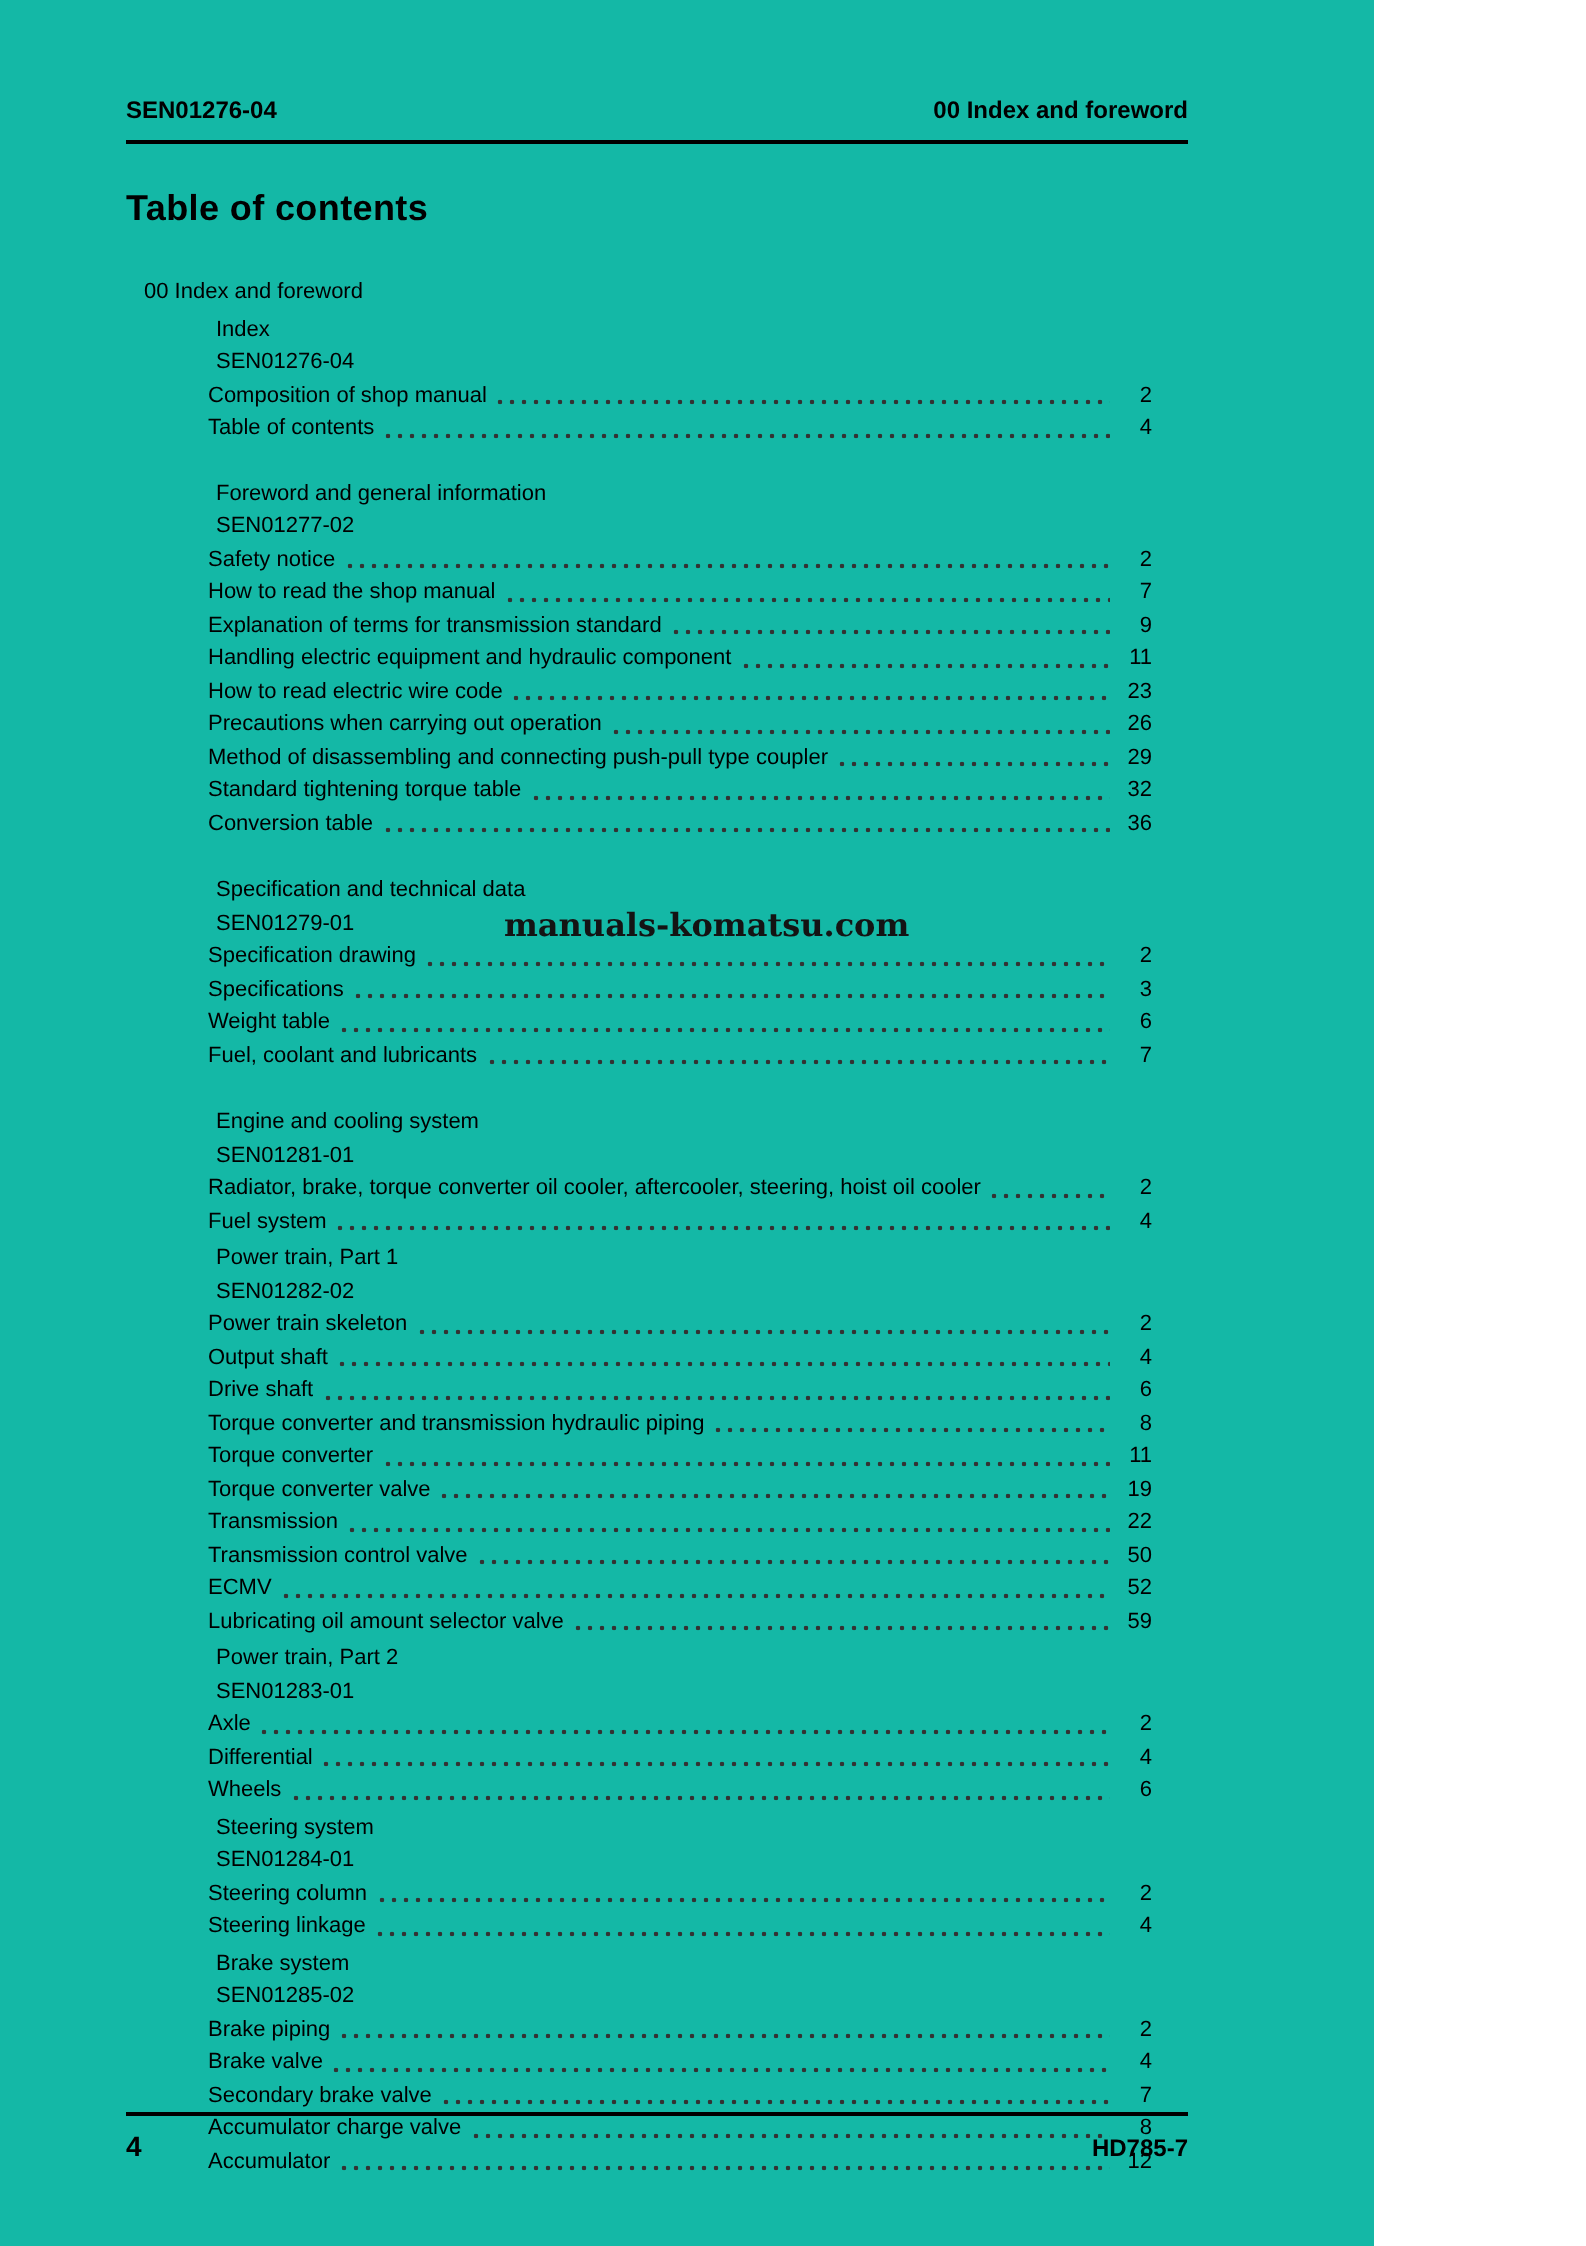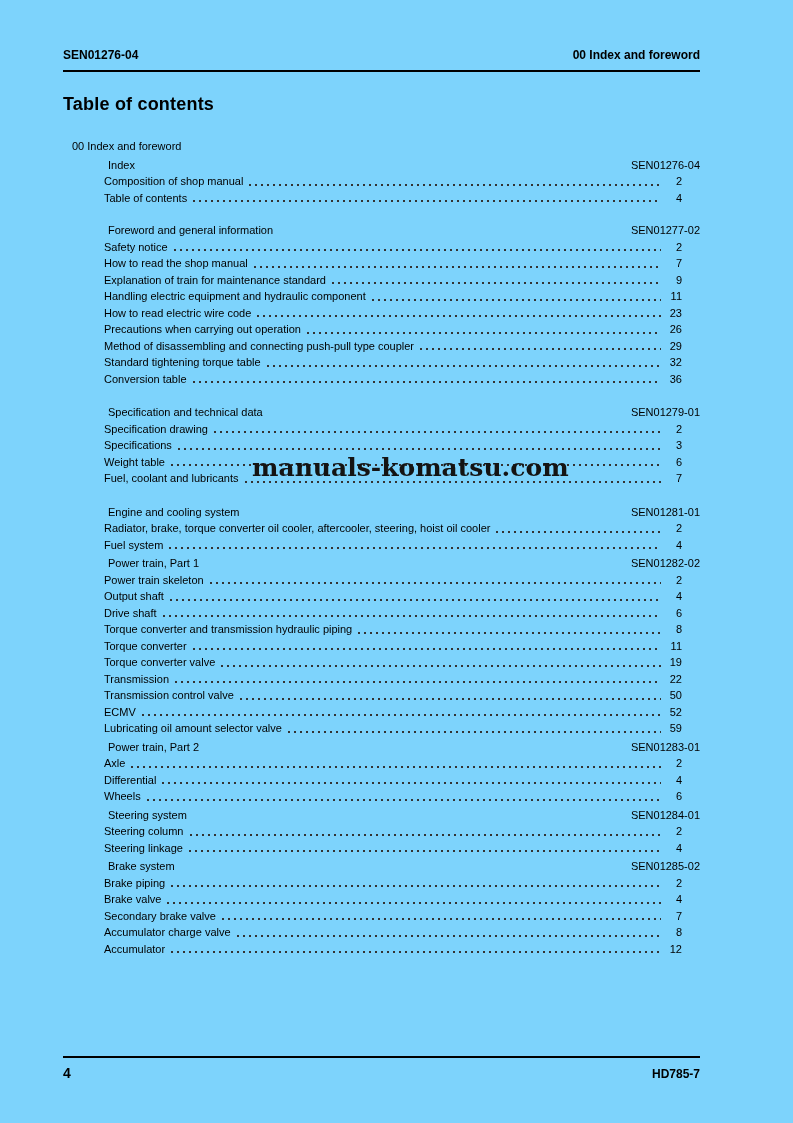--- a/index.html
+++ b/index.html
@@ -1,55 +1,55 @@
 <!DOCTYPE html>
 <html><head>
 <meta charset="utf-8">
 <style>
   * { margin:0; padding:0; box-sizing:border-box; }
   html,body { background:#fff; }
   .page {
-    position:relative; width:793px; height:1123px; background:#7dd3fc;
+    position:relative; width:687px; height:1123px; background:#14b8a6;
     font-family:"Liberation Sans", sans-serif; color:#000; overflow:hidden;
   }
   .header {
     position:absolute; left:63px; right:93px; top:48px;
     display:flex; justify-content:space-between; align-items:flex-end;
     font-size:12px; font-weight:bold; padding-bottom:8px;
     border-bottom:2px solid #000;
   }
   .page-title {
     position:absolute; left:63px; top:94px;
     font-size:18px; font-weight:bold; letter-spacing:0.2px;
   }
   .toc { position:absolute; left:63px; right:93px; top:138px; font-size:11px; }
   .toc-section { margin-top:17px; }
   .toc-section:first-child { margin-top:0; }
   .section-heading { margin-left:9px; line-height:16.5px; }
   .toc-group.gap-before { margin-top:16px; }
   .group-row {
-    display:flex; justify-content:space-between; align-items:flex-end;
-    margin-left:45px; margin-top:2px; line-height:16.5px;
+    display:flex; justify-content:space-between; align-items:flex-start;
+    margin-left:45px; margin-top:2px; line-height:16.5px;flex-direction:column;
   }
   .item-row {
     display:flex; align-items:flex-end;
     margin-left:41px; margin-right:18px; line-height:16.5px;
   }
   .item-label { white-space:nowrap; }
   .leader {
     flex:1 1 auto; min-width:8px; margin:0 3px 0 4px; align-self:stretch;
     background-image:radial-gradient(circle, #333 1px, transparent 1.3px);
     background-size:6px 4px; background-repeat:repeat-x;
     background-position:left bottom 3px;
   }
   .item-page { min-width:18px; text-align:right; }
   .watermark {
     position:absolute; left:252px; top:453px;
     font-family:"DejaVu Serif", serif; font-weight:bold;
-    font-size:25px; color:#141414; white-space:nowrap;
+    font-size:16px; color:#141414; white-space:nowrap;
   }
   .footer {
     position:absolute; left:63px; right:93px; top:1056px;
     border-top:2px solid #000; padding-top:7px;
     display:flex; justify-content:space-between; align-items:baseline;
     font-weight:bold;
   }
   .footer-page { font-size:14px; }
   .footer-model { font-size:12px;padding-left:27px; }
 </style>
@@ -93,21 +93,21 @@
             <span class="item-label">Safety notice</span>
             <span class="leader"></span>
             <span class="item-page">2</span>
           </div>
           <div class="item-row">
             <span class="item-label">How to read the shop manual</span>
             <span class="leader"></span>
             <span class="item-page">7</span>
           </div>
           <div class="item-row">
-            <span class="item-label">Explanation of train for maintenance standard</span>
+            <span class="item-label">Explanation of terms for transmission standard</span>
             <span class="leader"></span>
             <span class="item-page">9</span>
           </div>
           <div class="item-row">
             <span class="item-label">Handling electric equipment and hydraulic component</span>
             <span class="leader"></span>
             <span class="item-page">11</span>
           </div>
           <div class="item-row">
             <span class="item-label">How to read electric wire code</span>

